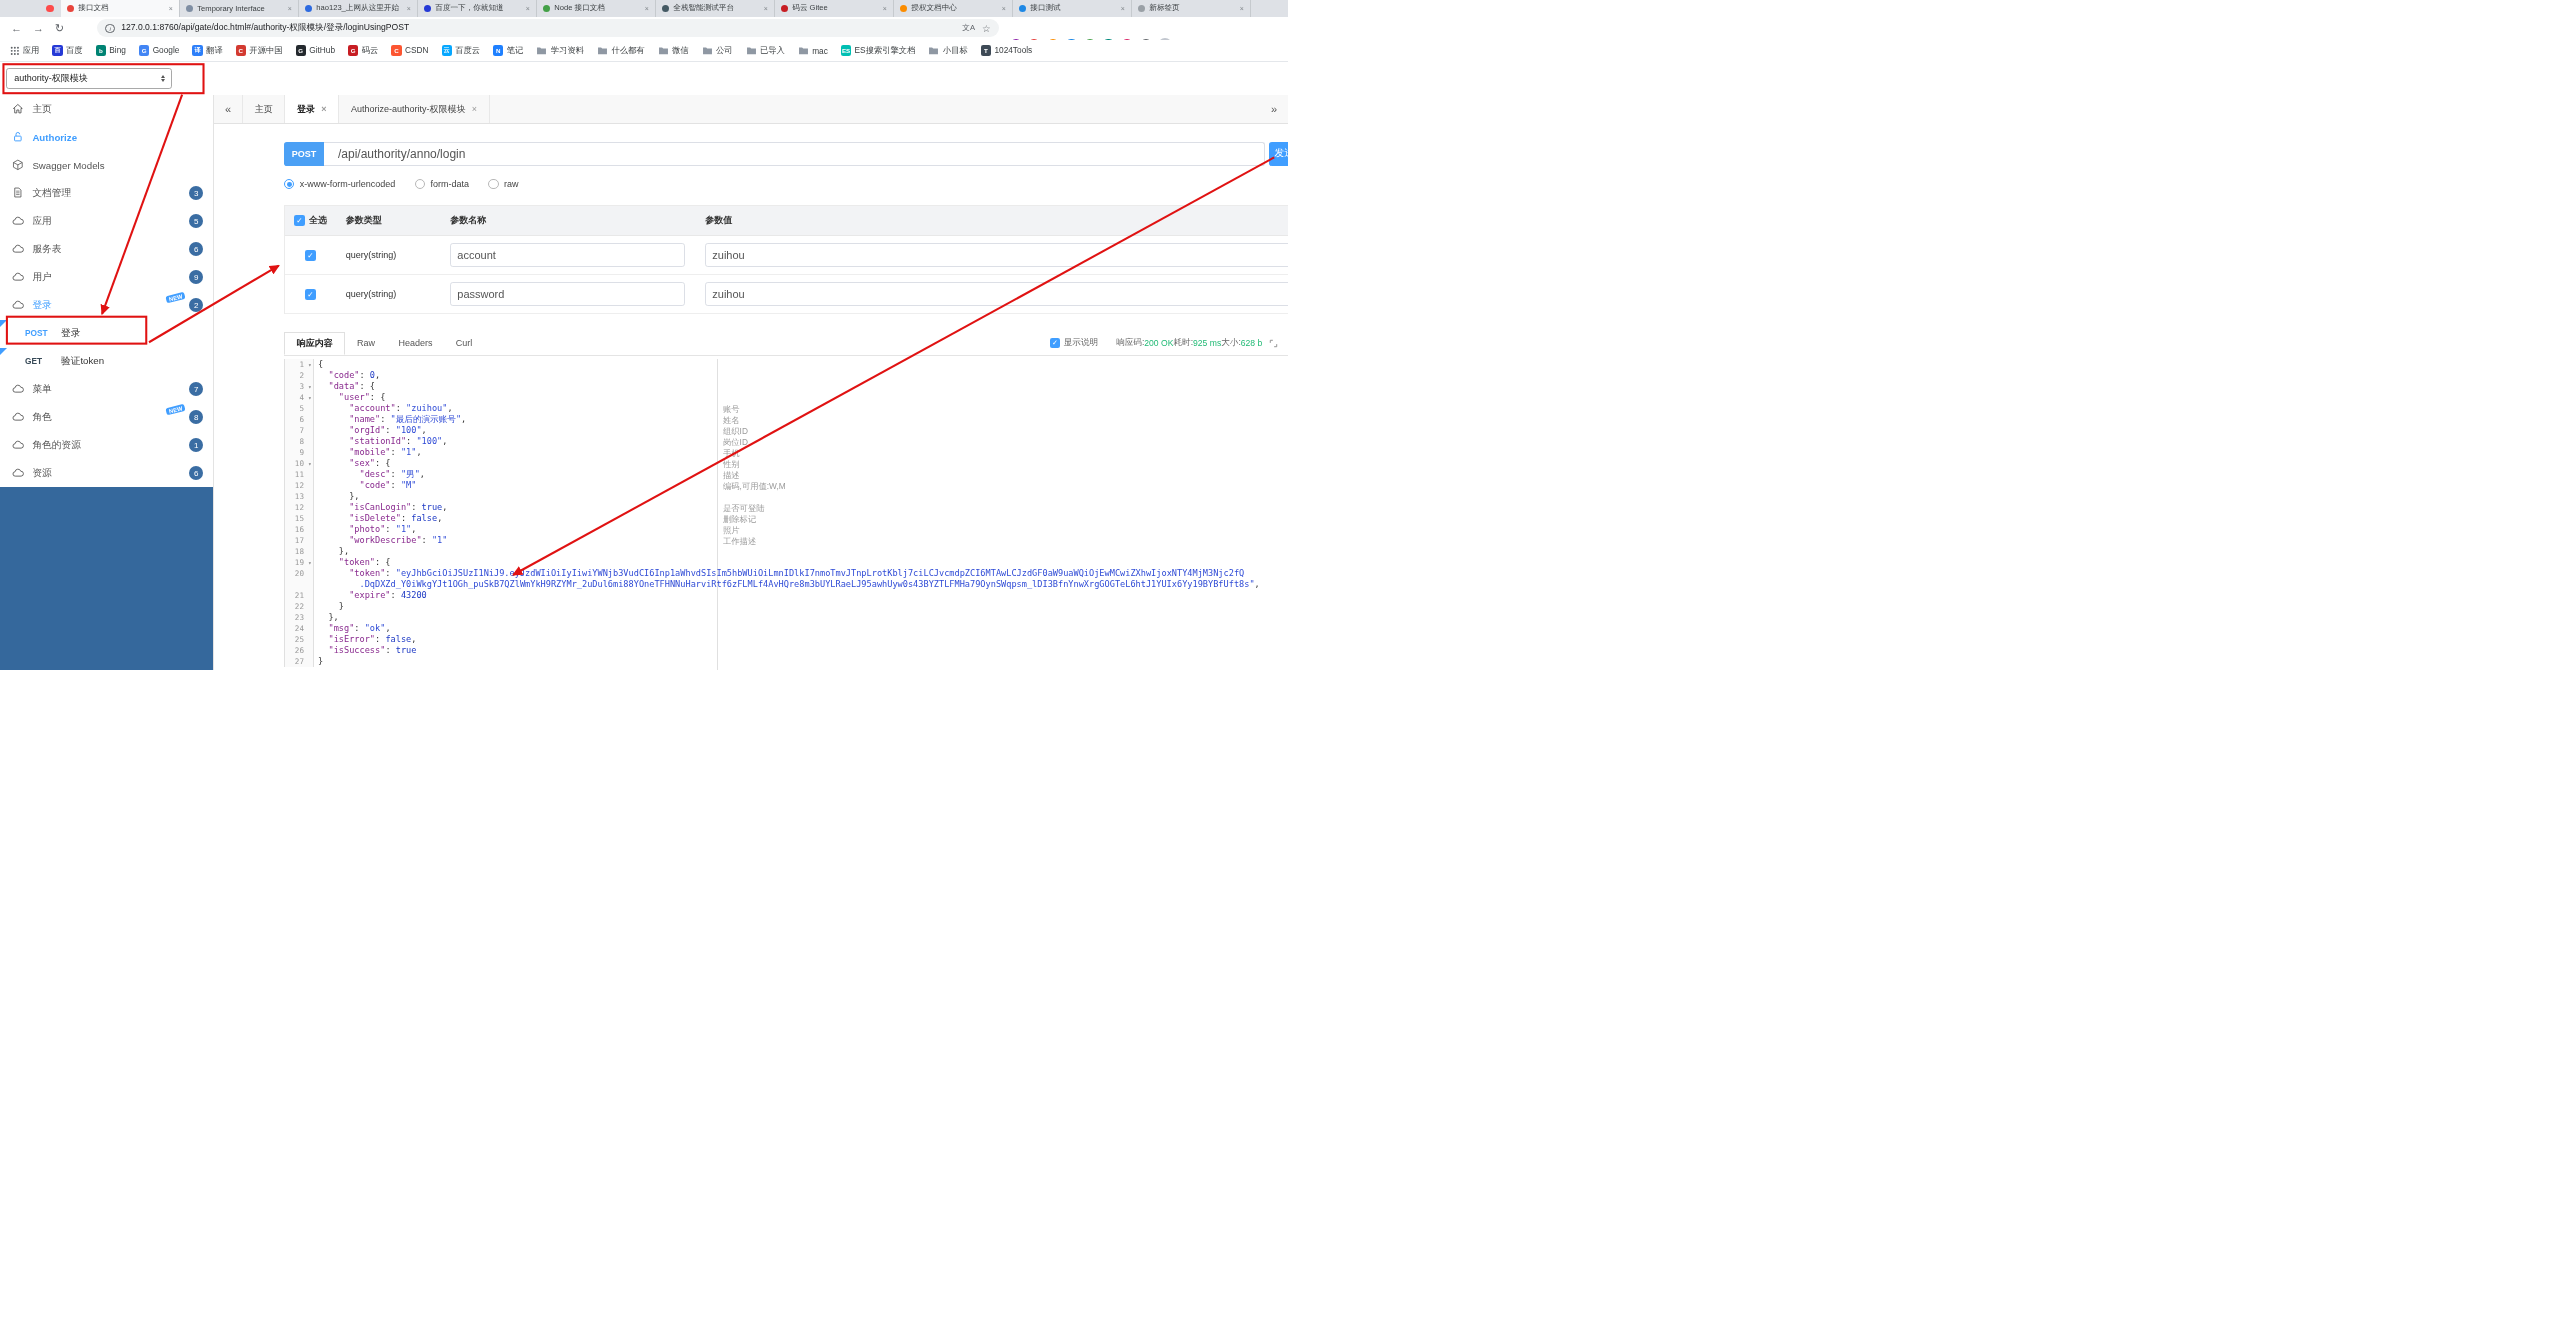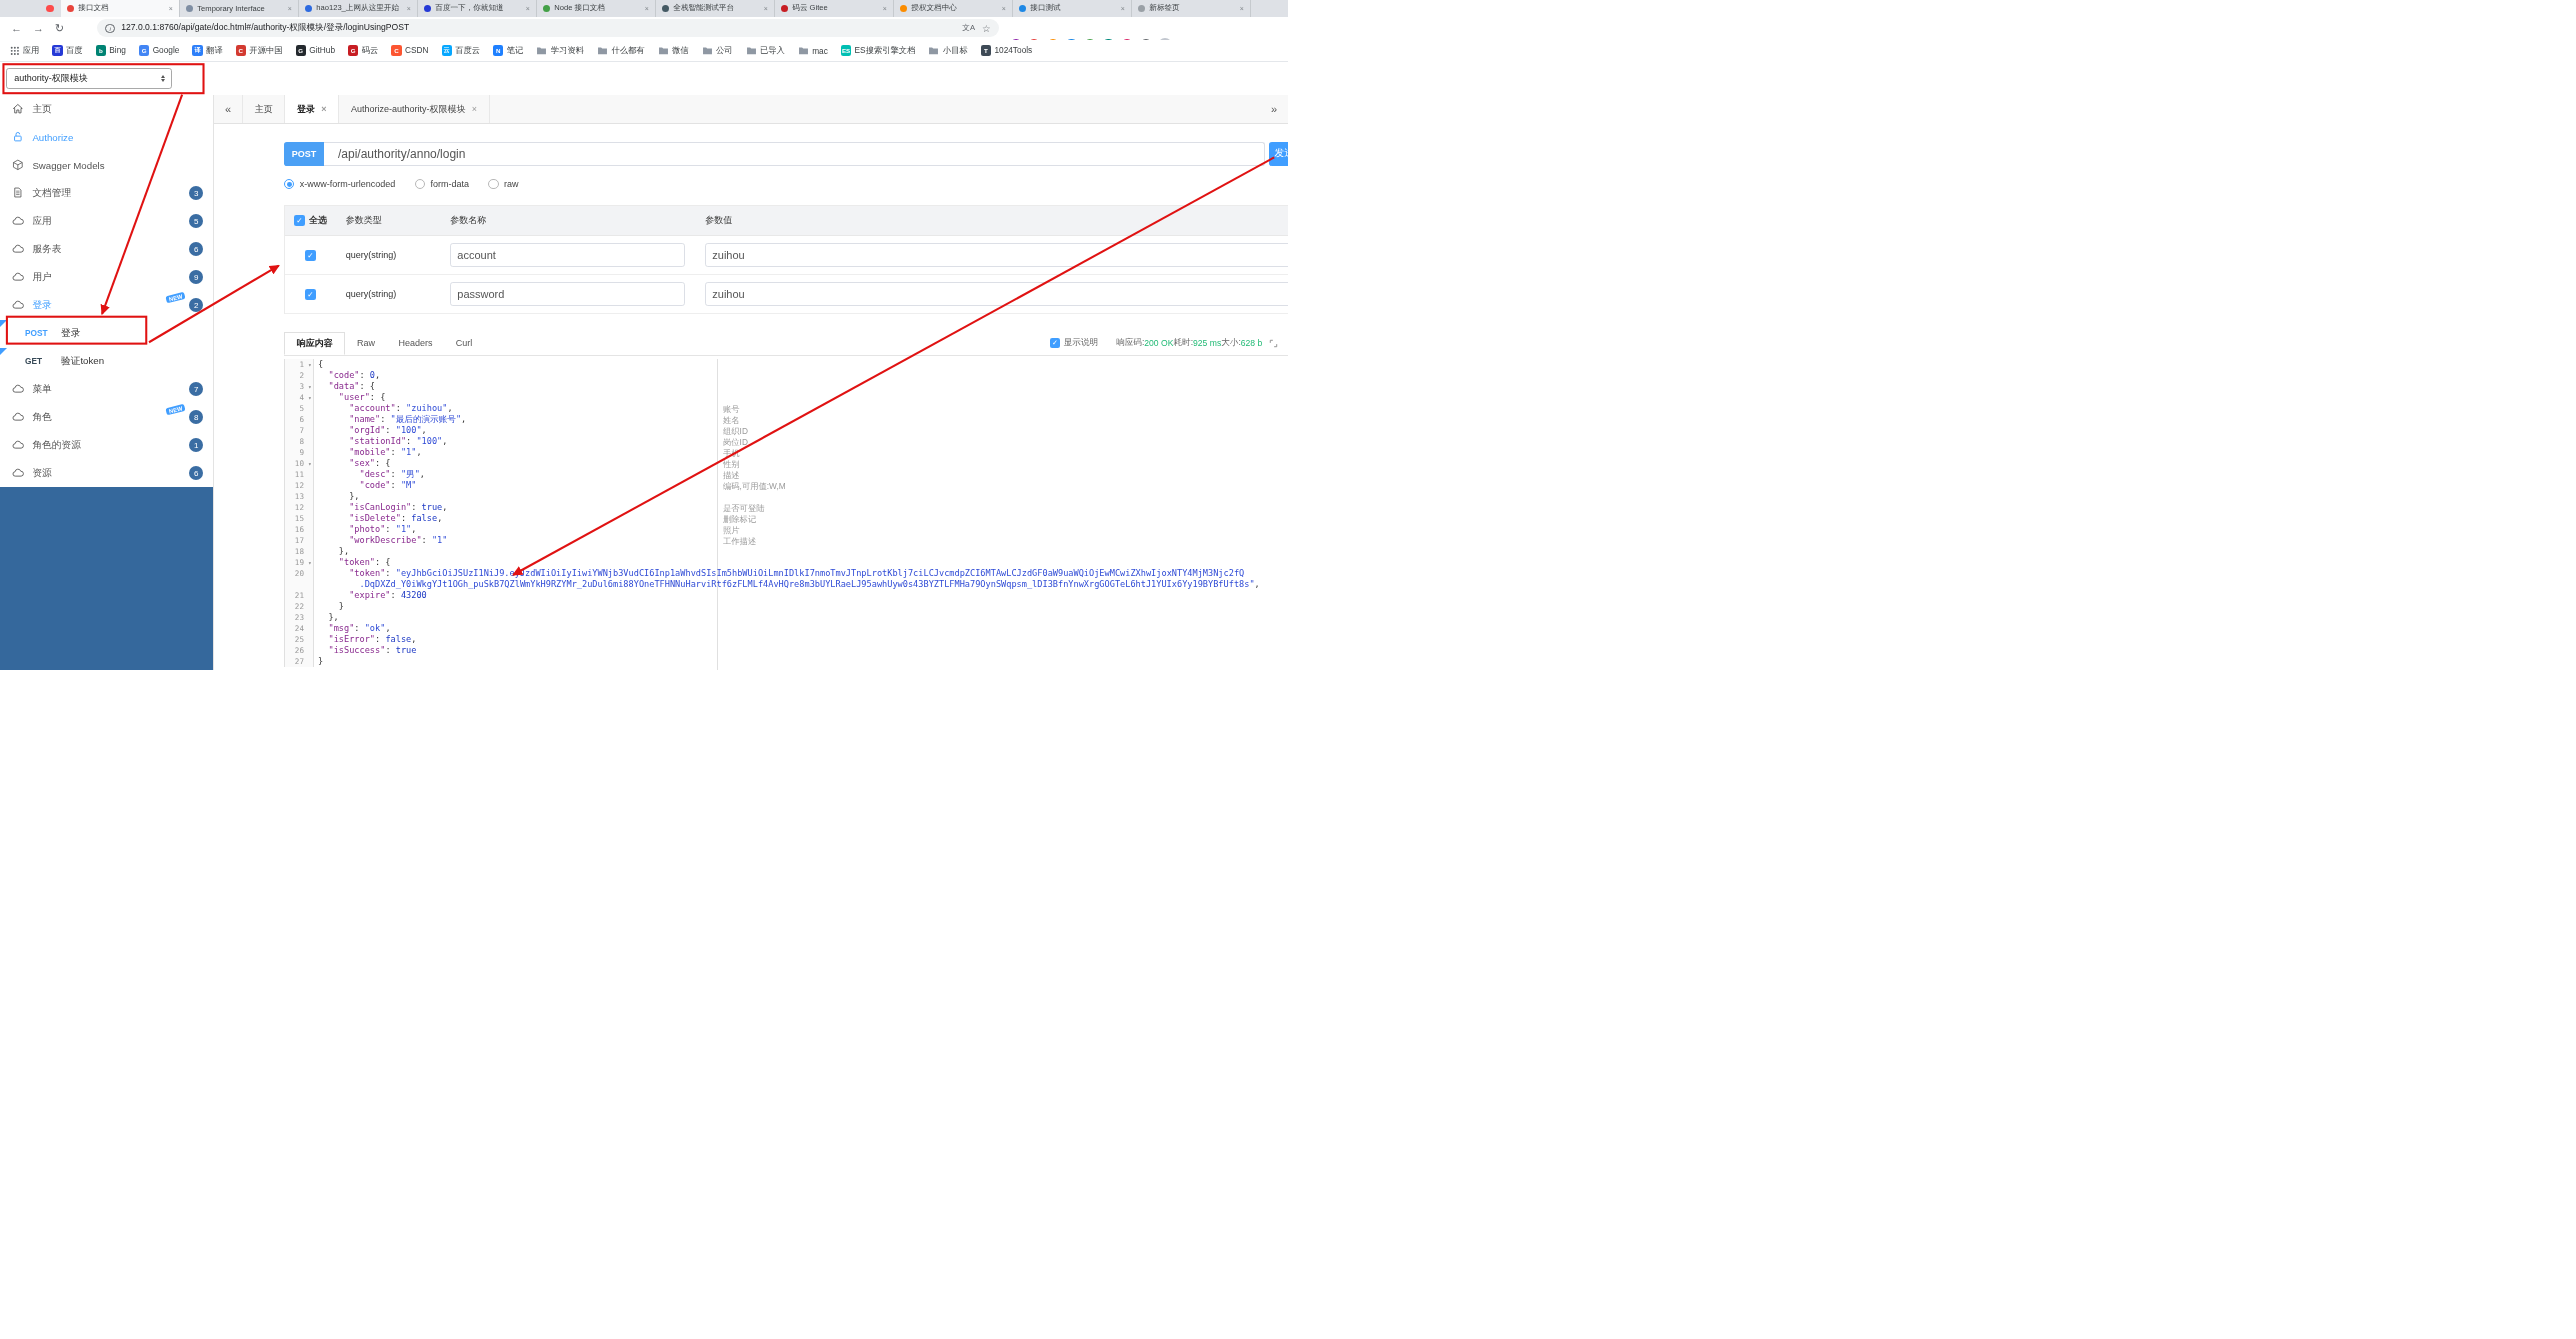--- a/index.html
+++ b/index.html
@@ -47,21 +47,21 @@
   .hamburger i{display:block;width:12.4px;height:1.4px;background:#fff}
   .app-title{font-size:14px;font-weight:bold;margin-left:11px}
   .search-input{margin-left:auto;margin-right:18px;background:transparent;border:none;outline:none;color:#fff;font-size:9.7px;width:110px;text-align:right;font-family:"Liberation Sans","DejaVu Sans",sans-serif}
   .search-input::placeholder{color:#fff;opacity:.95}
 
   
   .sidebar{position:absolute;top:95px;left:0;width:214px;bottom:0;background:#35689c;border-right:0.7px solid #e3e3e3;display:flex;flex-direction:column}
   #side-menu{background:#fff}
   .side-item{height:28px;display:flex;align-items:center;padding-left:12.4px;position:relative;font-size:9.7px;color:#545454;background:#fff}
   .side-item .sicon{width:11.7px;height:11.7px;margin-right:8.3px;display:flex;flex:0 0 auto}
-  .side-item.highlight{color:#409eff;font-weight:normal}
+  .side-item.highlight{color:#409eff;font-weight:bold}
   .side-item.active-parent{color:#409eff}
   .badge{position:absolute;right:9.7px;top:7px;width:14px;height:14px;border-radius:50%;background:#3a6da3;color:#fff;font-size:8px;display:flex;align-items:center;justify-content:center}
   .newtag{position:absolute;right:28px;top:3.4px;background:#409eff;color:#fff;font-size:5.9px;font-weight:bold;padding:0.7px 2.8px;border-radius:2.1px;transform:rotate(-14deg)}
   .api-row{padding-left:25px}
   .api-row .method{font-size:8.3px;font-weight:bold;width:36px;flex:0 0 auto}
   .m-POST{color:#409eff}
   .m-GET{color:#374957}
   .api-row .alabel{font-size:9.7px;color:#333}
   .corner{position:absolute;left:0;top:1.4px;width:0;height:0;border-left:7.6px solid #409eff;border-bottom:7.6px solid transparent}
   .sidebar-fill{flex:1;background:#35689c}
@@ -91,21 +91,21 @@
   .radio.sel{border-color:#409eff}
   .radio.sel::after{content:"";position:absolute;left:2.1px;top:2.1px;width:4.8px;height:4.8px;border-radius:50%;background:#409eff}
 
   .params{position:absolute;left:70px;top:110px;right:0;border-top:0.7px solid #ebebeb;border-left:0.7px solid #ebebeb}
   .p-header{height:30px;background:#f2f3f5;display:flex;align-items:center;font-weight:bold;font-size:9px;color:#333;border-bottom:0.7px solid #e8e8e8}
   .p-row{height:39px;display:flex;align-items:center;background:#fff;border-bottom:0.7px solid #eee}
   .c0{width:51px;display:flex;align-items:center;justify-content:center;gap:4.1px;flex:0 0 auto}
   .c1{width:106px;padding-left:9.7px;flex:0 0 auto;font-size:9px;color:#333}
   .c2{width:255px;padding-left:8.3px;flex:0 0 auto}
   .c3{flex:1;padding-left:8.3px}
-  .p-header .c1,.p-header .c2,.p-header .c3{font-weight:normal}
+  .p-header .c1,.p-header .c2,.p-header .c3{font-weight:bold}
   .cb{width:11px;height:11px;background:#409eff;border-radius:2.1px;color:#fff;font-size:7.6px;display:flex;align-items:center;justify-content:center;flex:0 0 auto}
   .cb::after{content:"✓"}
   .cb.small{width:9.7px;height:9.7px;font-size:7px}
   .cellinput{width:235px;height:23.5px;border:0.7px solid #dcdfe6;border-radius:2.8px;padding:0 6px;font-size:11px;color:#555;display:flex;align-items:center;background:#fff}
   .cellinput.wide{width:759px}
 
   .response-bar{position:absolute;left:70px;top:237px;right:0;height:23.5px;display:flex;align-items:flex-end;border-bottom:0.7px solid #e4e4e4}
   .rtab{height:23px;display:flex;align-items:center;padding:0 11.7px;font-size:9px;color:#555}
   .rtab.active{border:0.7px solid #e0e0e0;border-bottom:0.7px solid #fff;background:#fff;font-weight:bold;color:#222;margin-bottom:-0.7px}
   .res-meta{margin-left:auto;display:flex;align-items:center;padding-right:9.7px;font-size:8.6px;color:#666;height:23px}

